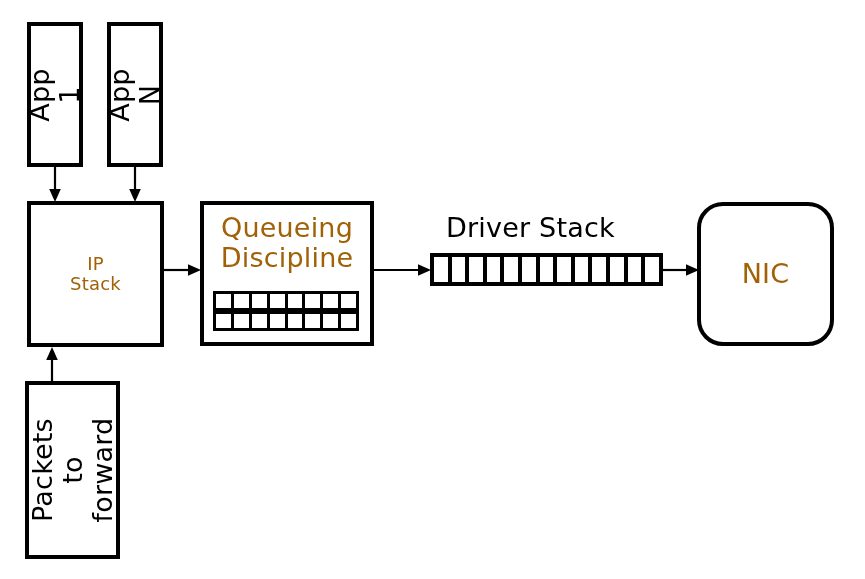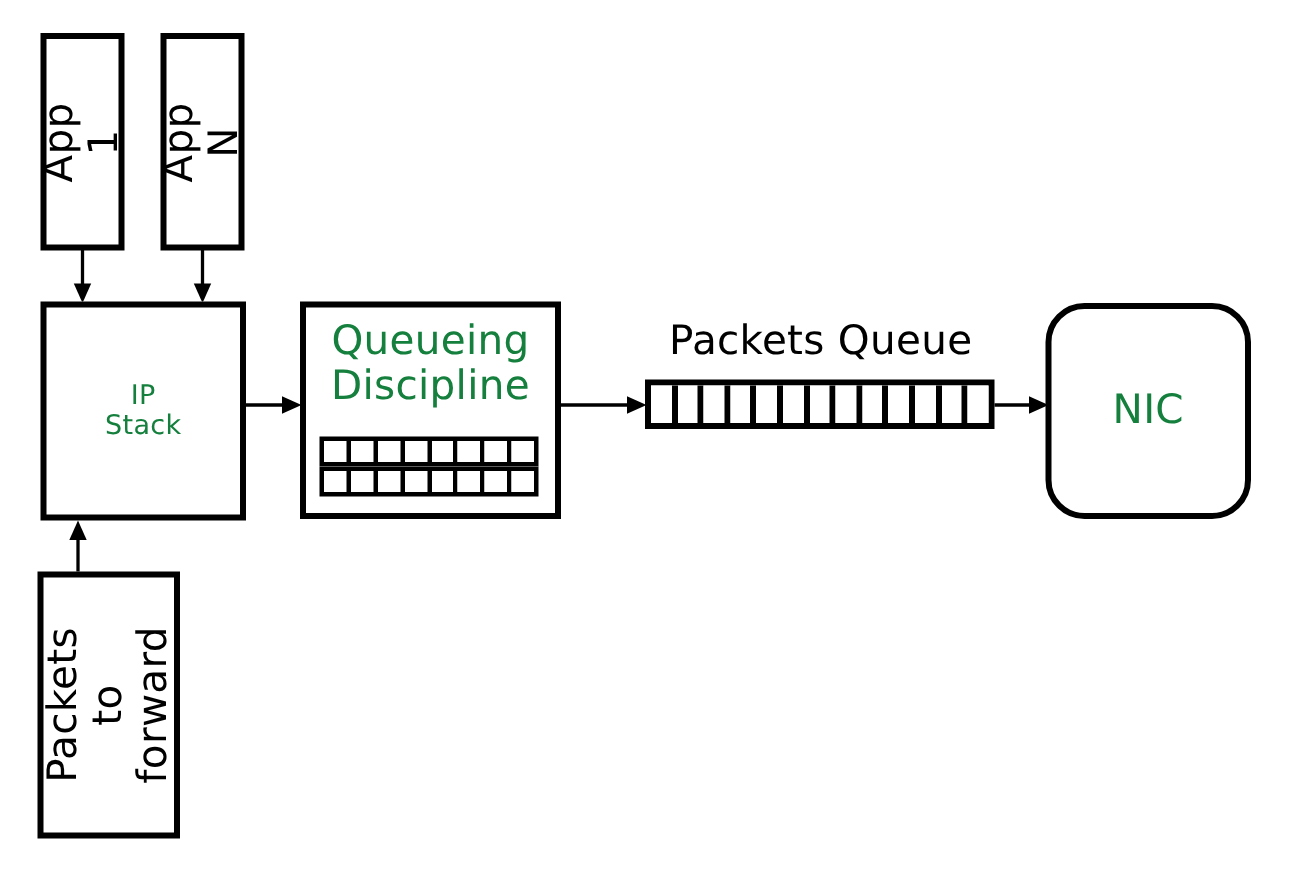--- a/index.html
+++ b/index.html
@@ -24,21 +24,21 @@
   .box-label {
     position: absolute;
     left: 0;
     top: 0;
     width: 100%;
     height: 100%;
     display: flex;
     align-items: center;
     justify-content: center;
     text-align: center;
-    color: #15803d;
+    color: #a16207;
     white-space: pre-line;
     line-height: 1.12;
     letter-spacing: 0.2px;
   }
   .rot-label {
     position: absolute;
     left: 50%;
     top: 50%;
     transform: translate(-50%, -50%) rotate(-90deg);
     white-space: pre-line;
@@ -160,21 +160,21 @@
     </div>
   </div>
 
   <div class="arrow" style="left:374px; top:262px; width:58px; height:16px;">
     <svg width="58" height="16" viewBox="0 0 58 16">
       <line x1="0" y1="8" x2="48" y2="8" stroke="#000" stroke-width="2.2"></line>
       <polygon points="57,8 44,2.2 44,13.8" fill="#000"></polygon>
     </svg>
   </div>
 
-  <div class="free-label" style="left:446px; top:212px; font-size:27px;">Packets Queue</div>
+  <div class="free-label" style="left:446px; top:212px; font-size:27px;">Driver Stack</div>
 
   <div class="dq" style="left:430px; top:253px; width:233px; height:33px;">
     <div class="cell"></div>
     <div class="cell"></div>
     <div class="cell"></div>
     <div class="cell"></div>
     <div class="cell"></div>
     <div class="cell"></div>
     <div class="cell"></div>
     <div class="cell"></div>

